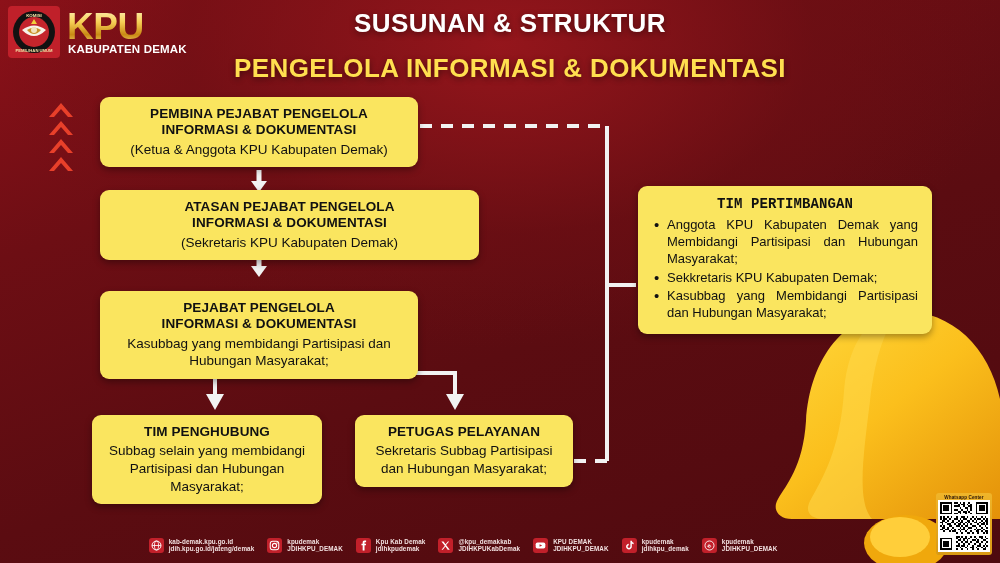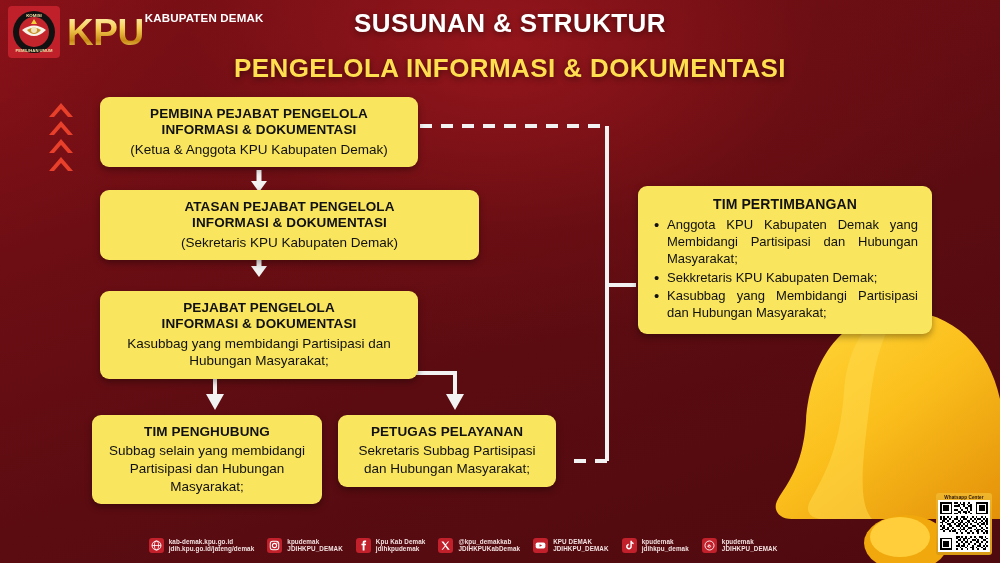--- a/index.html
+++ b/index.html
@@ -16,21 +16,21 @@
     background:
       radial-gradient(ellipse 700px 420px at 50% 8%, rgba(150,22,28,0.95) 0%, rgba(110,15,20,0.55) 45%, rgba(88,12,17,0) 72%),
       linear-gradient(160deg, #8d1119 0%, #6d0e14 28%, #5b0c11 58%, #4e0a0f 100%);
     overflow:hidden;
   }
   
   .bell-wrap { position:absolute; right:-42px; bottom:-8px; width:290px; height:300px; pointer-events:none; }
   
   .logo-block { position:absolute; left:8px; top:6px; display:flex; align-items:center; gap:7px; }
   .kpu-emblem { width:52px; height:52px; flex:0 0 52px; }
-  .kpu-word { display:flex; line-height:1;justify-content:space-between; }
+  .kpu-word { display:flex; flex-direction:column; line-height:1;justify-content:space-between; }
   .kpu-text {
     font-size:37px; font-weight:bold; letter-spacing:-0.5px;
     background:linear-gradient(180deg,#fff3bd 0%, #f6cf55 38%, #c98a14 72%, #f3d574 100%);
     -webkit-background-clip:text; background-clip:text; color:transparent;
     font-family:"Liberation Sans", sans-serif;
   }
   .kpu-sub {
     font-size:11.5px; font-weight:bold; color:#ffffff; letter-spacing:0.2px;
     margin-top:-1px; margin-left:1px;
   }
@@ -58,23 +58,23 @@
   .node .accent {
     position:absolute; left:-4px; top:50%; transform:translateY(-50%);
     width:7px; height:48%; background:#f4511e; border-radius:4px; z-index:-1;
   }
   .node .hd { font-weight:bold; font-size:13.5px; line-height:1.22; letter-spacing:0.1px; }
   .node .bd { font-size:13.5px; line-height:1.3; margin-top:2px; }
   #node-pembina   { left:100px; top:97px;  width:318px; }
   #node-atasan    { left:100px; top:190px; width:379px; }
   #node-pejabat   { left:100px; top:291px; width:318px; }
   #node-penghubung{ left:92px; top:415px; width:230px; }
-  #node-petugas   { left:338px; top:415px; width:218px; }
+  #node-petugas   { left:355px; top:415px; width:218px; }
   #node-tim       { left:638px; top:186px; width:294px; text-align:left; padding:10px 14px 12px; }
-  #node-tim .hd { text-align:center; font-size:14px; margin-bottom:3px; }
+  #node-tim .hd { text-align:center; font-size:14px; margin-bottom:3px;font-family:Liberation Mono, monospace; }
   #node-tim ul { list-style:none; }
   #node-tim li {
     font-size:13px; line-height:1.32; margin-bottom:1px;
     padding-left:15px; position:relative; text-align:justify;
   }
   #node-tim li::before {
     content:"\2022"; position:absolute; left:2px; top:-1px; font-size:15px;
   }
   
   .conn { position:absolute; pointer-events:none; }

